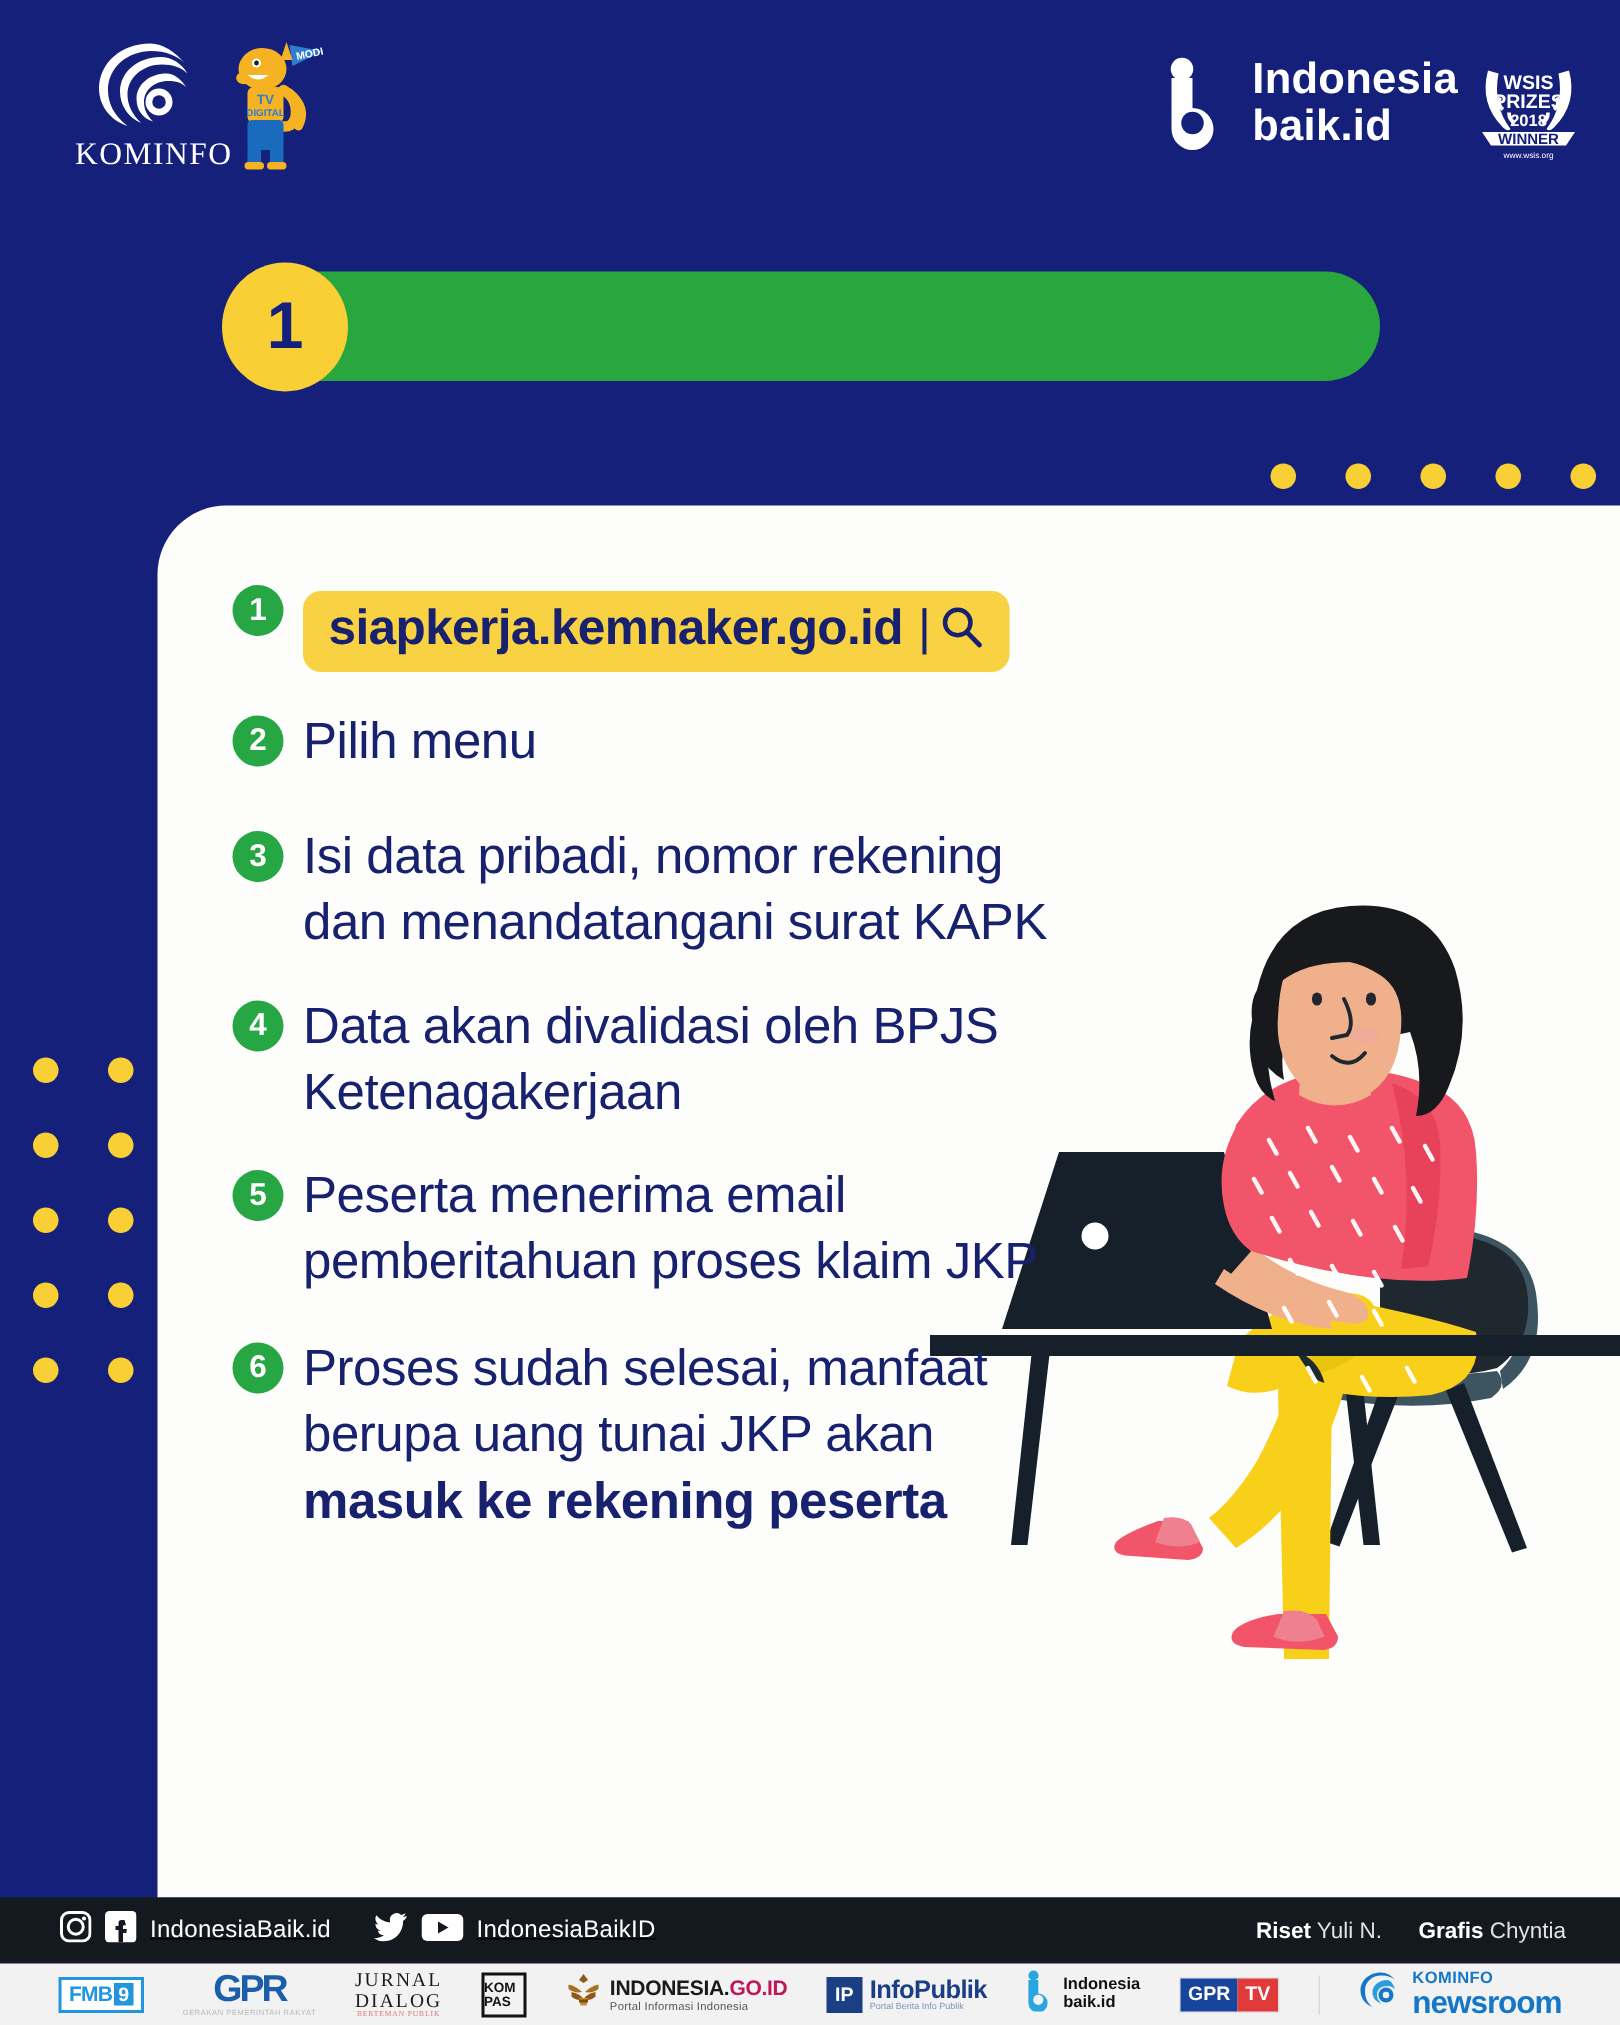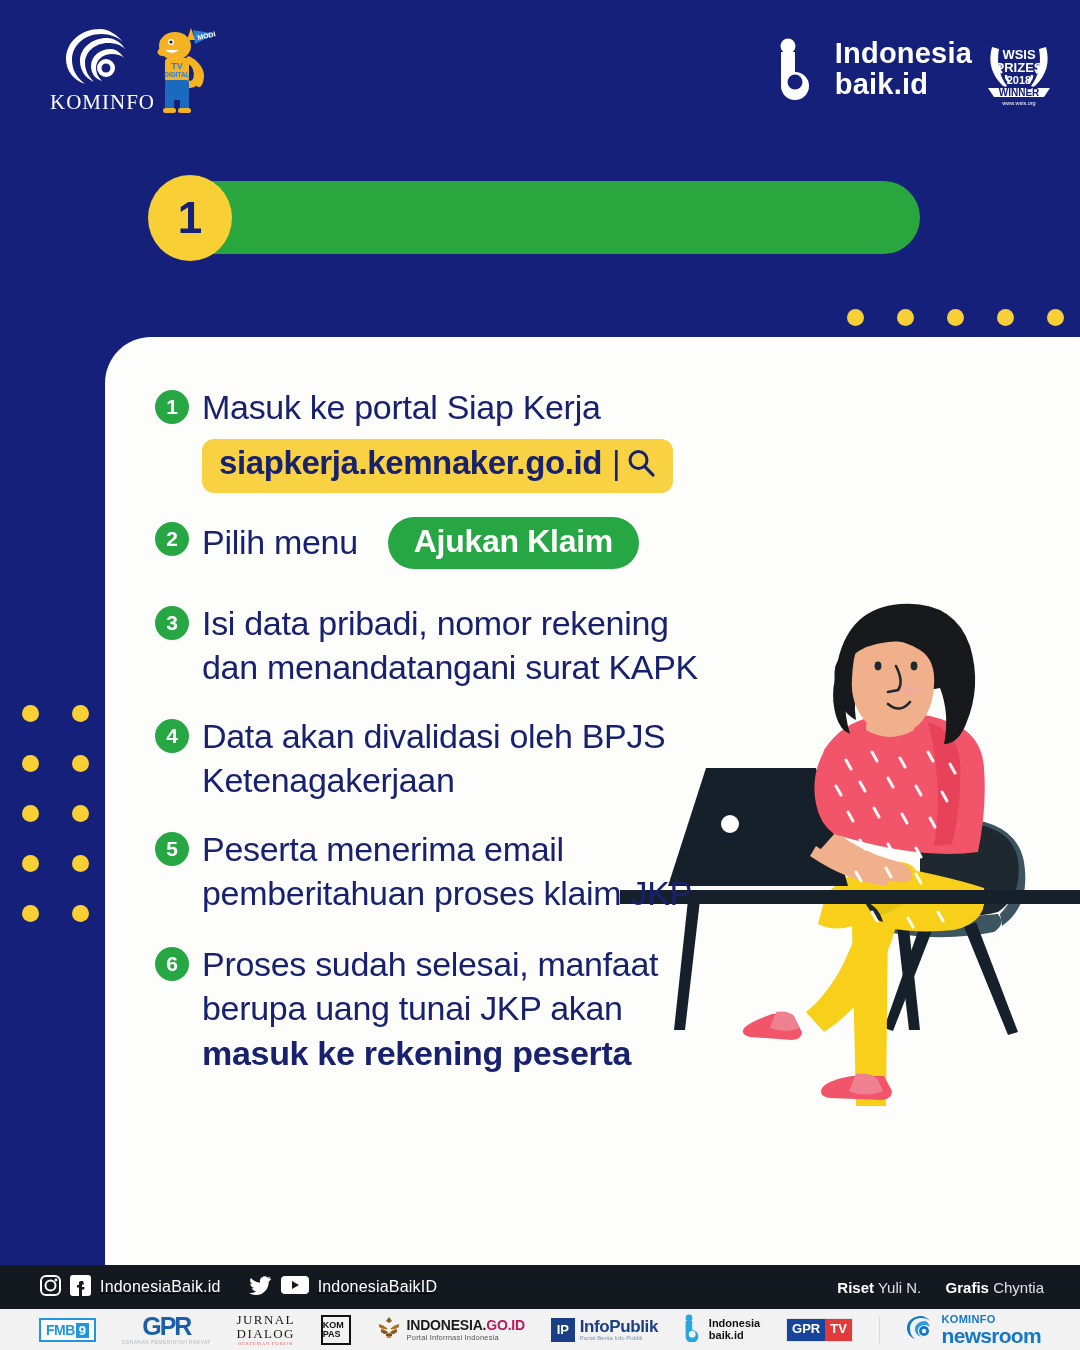--- a/index.html
+++ b/index.html
@@ -334,36 +334,34 @@
       <path d="M330 50 q24 34 14 70 q-4 16 -16 22 q10 -38 -4 -72z" fill="#17191c"></path>
       <path d="M222 58 q-14 30 -6 58 q4 14 14 18 q-10 -34 0 -66z" fill="#17191c"></path>
     </svg>
   </div>
 
   <div class="steps">
 
     <div class="step">
       <div class="step-badge">1</div>
       <div class="step-body">
-        <div class="step-text">Masuk ke portal Siap Kerja</div>
         <div class="url-pill">
           <span>siapkerja.kemnaker.go.id</span><span class="url-sep">|</span><span class="mag-icon"><svg width="30" height="30" viewBox="0 0 30 30">
                 <circle cx="12.5" cy="12" r="8.5" stroke="#17216e" stroke-width="3" fill="none"></circle>
                 <line x1="18.6" y1="18.4" x2="27" y2="27" stroke="#17216e" stroke-width="3.2" stroke-linecap="round"></line>
               </svg></span>
         </div>
       </div>
     </div>
 
     <div class="step" style="margin-top:24px;">
       <div class="step-badge">2</div>
       <div class="step-body">
         <div class="inline-row">
           <div class="step-text">Pilih menu</div>
-          <div class="menu-pill">Ajukan Klaim</div>
         </div>
       </div>
     </div>
 
     <div class="step" style="margin-top:32px;">
       <div class="step-badge">3</div>
       <div class="step-body" style="width:610px;">
         <div class="step-text">Isi data pribadi, nomor rekening dan menandatangani surat KAPK</div>
       </div>
     </div>

